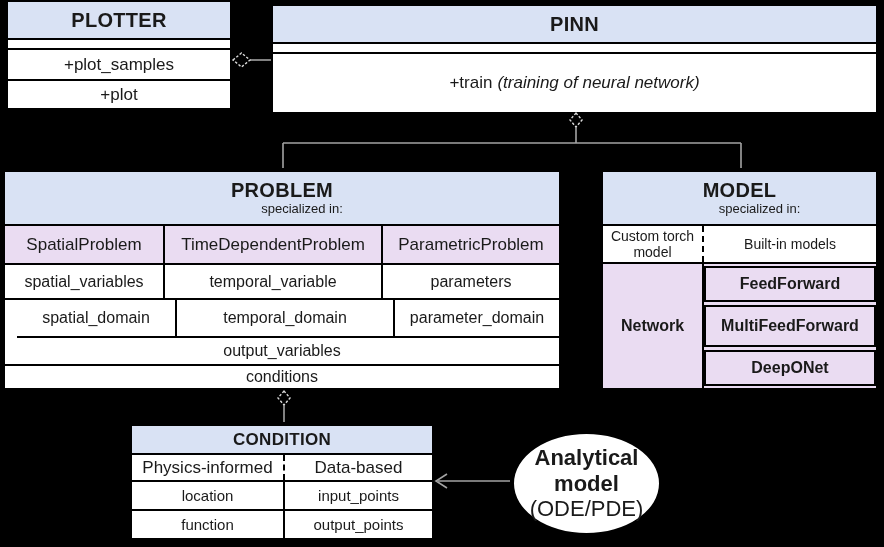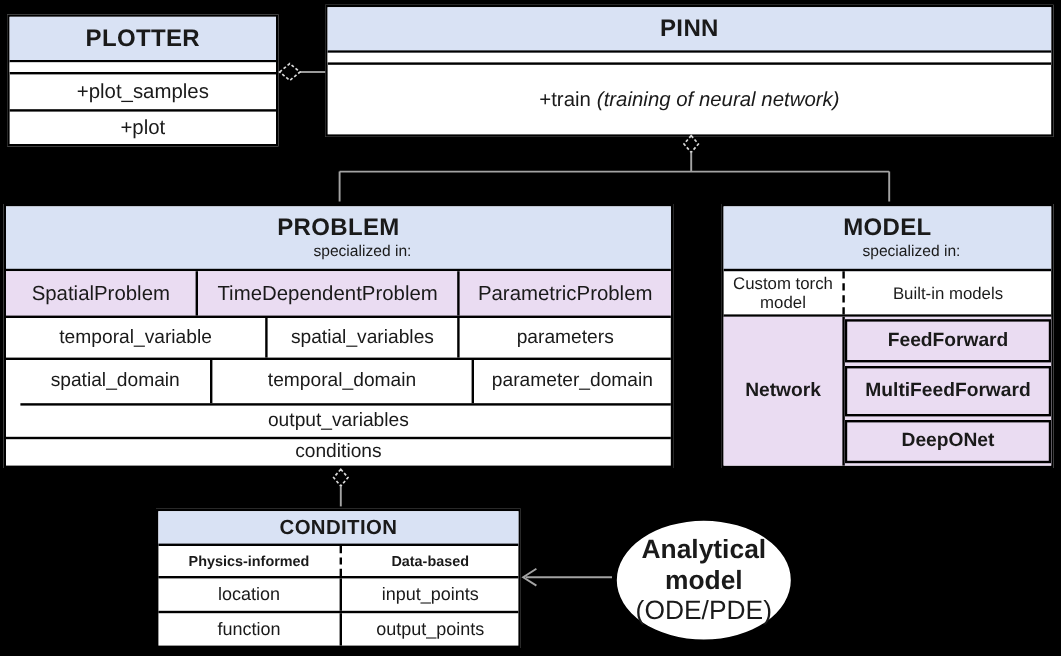--- a/index.html
+++ b/index.html
@@ -27,36 +27,36 @@
   .m-left{width:101px;border-right:2px solid #000;}
   .m-right{flex:1;}
   .smalltxt{font-size:14px;line-height:1.15;text-align:center;}
   .dashR{border-right:2px dashed #000;}
   .mstack{display:flex;flex-direction:column;justify-content:space-between;padding:2px 0;}
   .mbox{border:2px solid #000;background:var(--subclass_purple,#eadcf2);display:flex;align-items:center;
         justify-content:center;font-weight:bold;font-size:16px;}
   .c-l{width:153px;}
   .c-r{flex:1;}
   .condtxt{font-size:15px;}
-  .condhdr-txt{font-size:12px;font-weight:bold;}
+  .condhdr-txt{font-size:17px;}
   .ellipse{position:absolute;left:512px;top:432px;width:145px;height:99px;background:#fff;
            border:2.5px solid #000;border-radius:50%;display:flex;flex-direction:column;align-items:center;
            justify-content:center;line-height:1.18;font-size:22px;}
   .ellipse .b{font-weight:bold;}
   svg.connectors{position:absolute;left:0;top:0;z-index:6;pointer-events:none;}
   .cline{stroke:var(--connector_gray,#a3a3a3);stroke-width:1.6;fill:none;}
   .cdiamond{stroke:var(--diamond_outline,#d9d9d9);stroke-width:1.4;fill:#000;stroke-dasharray:2.5 1.8;}
   .carrow{stroke:var(--connector_gray,#c9c9c9);stroke-width:1.6;fill:none;}
 </style>
 </head>
 <body>
 
 <div class="canvas">
 
-  <div class="box" style="left:6px;top:12px;width:226px;height:110px;">
+  <div class="box" style="left:6px;top:0;width:226px;height:110px;">
     <div class="hdr" style="height:38px;">
       <span class="title">PLOTTER</span>
     </div>
     <div class="sep"></div>
     <div class="mrow bb" style="height:31px;">+plot_samples</div>
     <div class="mrow" style="flex:1;">+plot</div>
   </div>
 
   <div class="box" style="left:271px;top:4px;width:607px;height:110px;">
     <div class="hdr" style="height:38px;">
@@ -73,22 +73,22 @@
     <div class="hdr" style="height:54px;">
       <span class="title">PROBLEM</span>
       <span class="subtitle">specialized in:</span>
     </div>
     <div class="prow bb purple" style="height:39px;">
       <div class="cell boldc vline p-c1">SpatialProblem</div>
       <div class="cell boldc vline p-c2">TimeDependentProblem</div>
       <div class="cell boldc p-c3">ParametricProblem</div>
     </div>
     <div class="prow bb" style="height:35px;">
+      <div class="cell vline p-c1">spatial_variables</div>
       <div class="cell vline p-c2">temporal_variable</div>
-      <div class="cell vline p-c1">spatial_variables</div>
       <div class="cell p-c3">parameters</div>
     </div>
     <div class="prow bb" style="height:38px;margin-left:12px;">
       <div class="cell vline p-c1">spatial_domain</div>
       <div class="cell vline p-c2">temporal_domain</div>
       <div class="cell p-c3">parameter_domain</div>
     </div>
     <div class="cell bb" style="height:28px;">output_variables</div>
     <div class="cell" style="flex:1;">conditions</div>
   </div>

